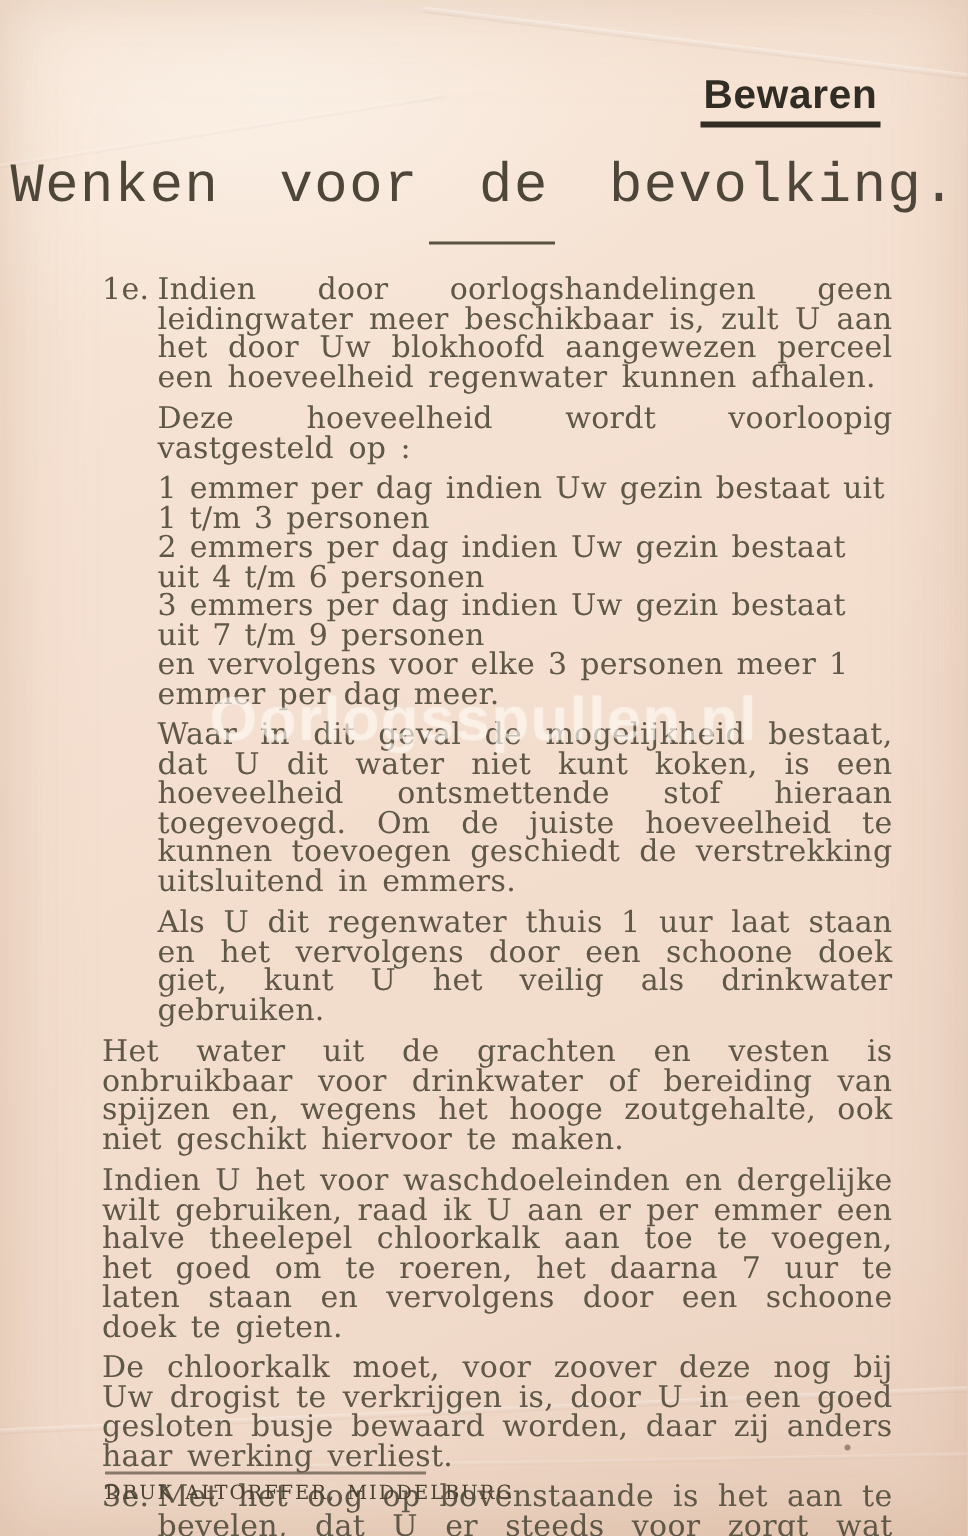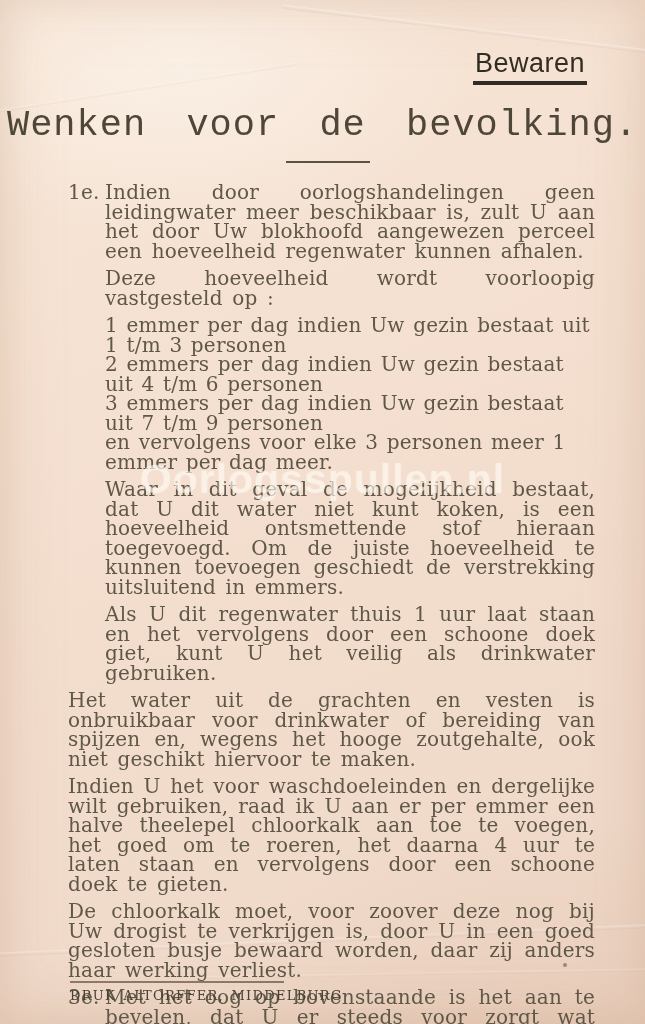--- a/index.html
+++ b/index.html
@@ -40,21 +40,21 @@
     background: linear-gradient(to bottom, rgba(255,255,255,0.4), rgba(176,134,110,0.14));
     transform: rotate(-1deg); opacity: 0.55; border-radius: 2px;
   }
   .speck {
     position: absolute; top: 963px; left: 563px; width: 4px; height: 4px;
     border-radius: 50%; background: rgba(92,72,58,0.55);
   }
   .keep {
     position: absolute; top: 50px; right: 58px;
     font-family: "Liberation Sans", sans-serif;
-    font-weight: 400; font-size: 27px; line-height: 1;
+    font-weight: 700; font-size: 27px; line-height: 1;
     color: #322d24;
     letter-spacing: 0.5px;
     border-bottom: 4px solid #322d24;
     padding: 0 2px 4px 2px;
   }
   .title {
     position: absolute; top: 103px; left: 0; right: 0;
     text-align: center;
     font-family: Liberation Mono, monospace;
     font-weight: 400; font-size: 37px; line-height: 1.2;
@@ -131,21 +131,21 @@
           <div class="alloc-line">en vervolgens voor elke 3 personen meer 1 emmer per dag meer.</div>
         </div>
         <p>Waar in dit geval de mogelijkheid bestaat, dat U dit water niet kunt koken, is een hoeveelheid ontsmettende stof hieraan toegevoegd. Om de juiste hoeveelheid te kunnen toevoegen geschiedt de verstrekking uitsluitend in emmers.</p>
         <p>Als U dit regenwater thuis 1 uur laat staan en het vervolgens door een schoone doek giet, kunt U het veilig als drinkwater gebruiken.</p>
       </div>
     </div>
 
     <div class="item">
       <div class="item-body">
         <p>Het water uit de grachten en vesten is onbruikbaar voor drinkwater of bereiding van spijzen en, wegens het hooge zoutgehalte, ook niet geschikt hiervoor te maken.</p>
-        <p>Indien U het voor waschdoeleinden en dergelijke wilt gebruiken, raad ik U aan er per emmer een halve theelepel chloorkalk aan toe te voegen, het goed om te roeren, het daarna 4 uur te laten staan en vervolgens door een schoone doek te gieten.</p>
+        <p>Indien U het voor waschdoeleinden en dergelijke wilt gebruiken, raad ik U aan er per emmer een halve theelepel chloorkalk aan toe te voegen, het goed om te roeren, het daarna 7 uur te laten staan en vervolgens door een schoone doek te gieten.</p>
         <p>De chloorkalk moet, voor zoover deze nog bij Uw drogist te verkrijgen is, door U in een goed gesloten busje bewaard worden, daar zij anders haar werking verliest.</p>
       </div>
     </div>
 
     <div class="item">
       <div class="item-num">3e.</div>
       <div class="item-body">
         <p>Met het oog op bovenstaande is het aan te bevelen, dat U er steeds voor zorgt wat leidingwater in voorraad te hebben. Gezien echter het U bekende feit, dat U zeer zuinig moet zijn met het verbruik van leidingwater in deze tijden, doe ik een ernstig beroep op U om dien voorraad, alvorens U dezen ververscht, eerst nuttig te gebruiken.</p>
       </div>
     </div>

